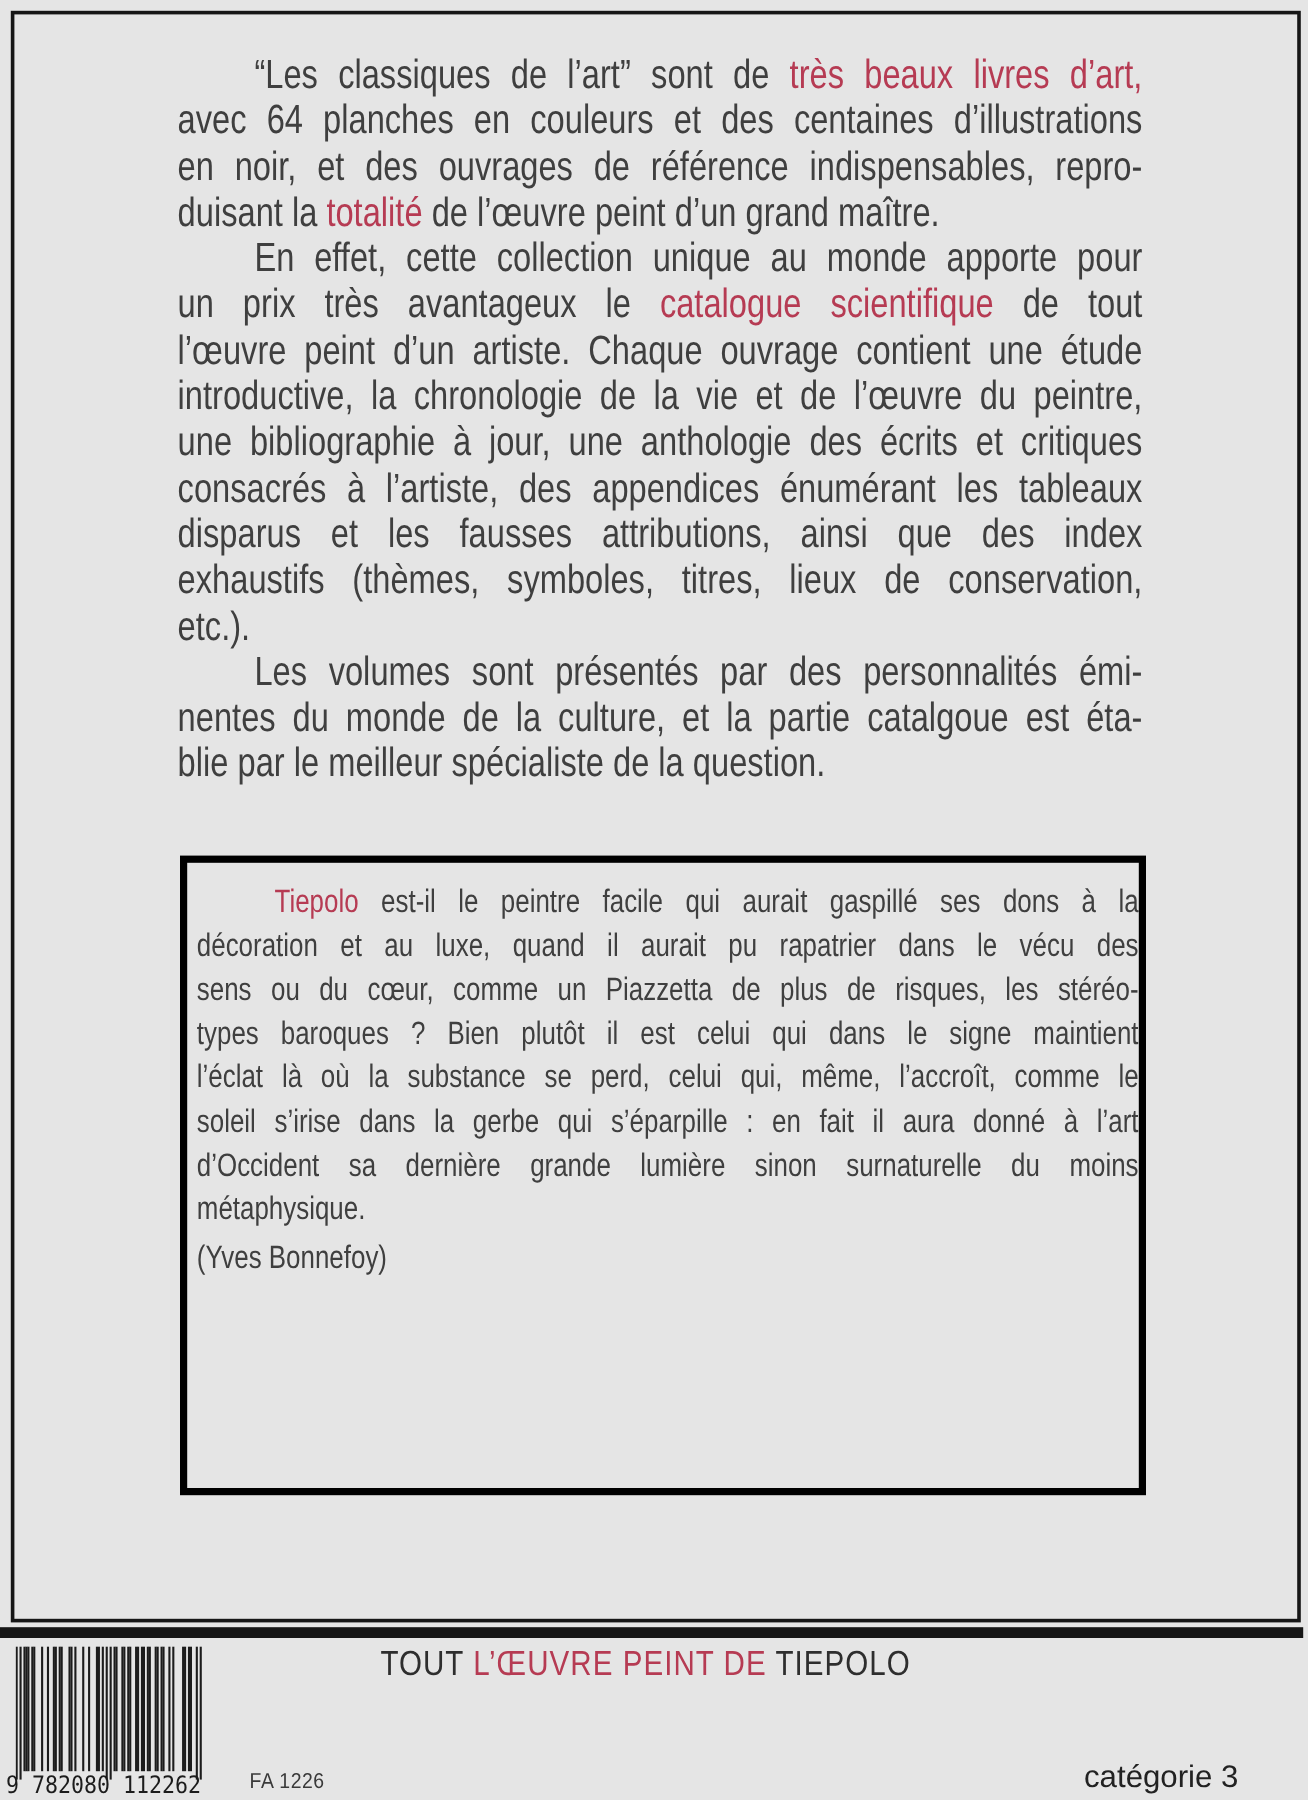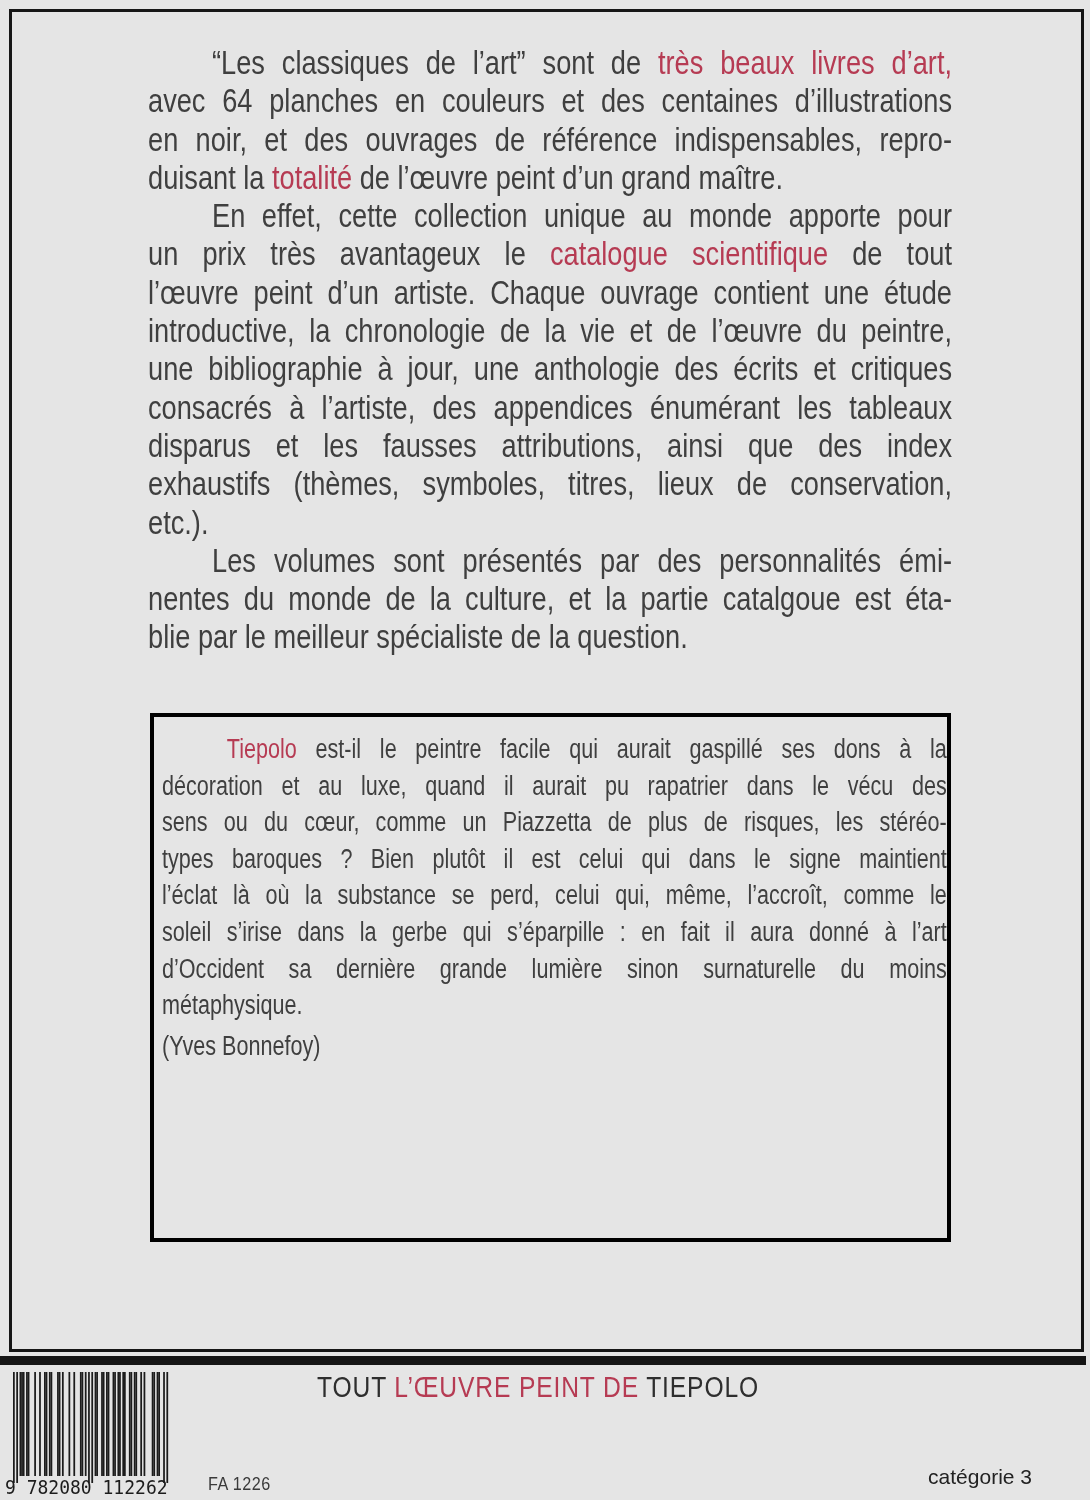--- a/index.html
+++ b/index.html
@@ -32,21 +32,21 @@
     font-weight:400;
   }
   .tline{text-align:justify;text-align-last:justify;}
   .tline.pl{text-align-last:left;}
   .tline.ind{text-indent:80px;}
   .red{color:#b63b53;}
   
   .quotebox{
     position:absolute;left:150px;top:713px;
     width:793px;height:521px;
-    border:4px solid #000000;
+    border:6px solid #000000;
   }
   .boxscale{
     margin:14px 0 0 8px;
     width:981px;
     transform:scaleX(0.8);transform-origin:0 0;
     font-size:27px;line-height:36.6px;
   }
   .boxscale .tline.ind{text-indent:81px;}
   .attr{text-align:right;text-align-last:right;margin-top:4px;padding-right:12px;}
   
@@ -67,21 +67,21 @@
     font-size:20px;color:#1c1c1c;white-space:nowrap;
     transform:scaleX(0.9);transform-origin:0 0;
   }
   .product-code{
     position:absolute;left:208px;top:1474px;
     font-size:18px;color:#3a3a3a;letter-spacing:0.5px;
     transform:scaleX(0.9);transform-origin:0 0;
   }
   .category{
     position:absolute;right:58px;top:1465px;
-    font-size:21px;color:#222222;
+    font-size:26px;color:#222222;
   }
 </style>
 </head>
 <body>
 
 <div class="page">
 
   <div class="frame"></div>
 
   <div class="bodycol">

